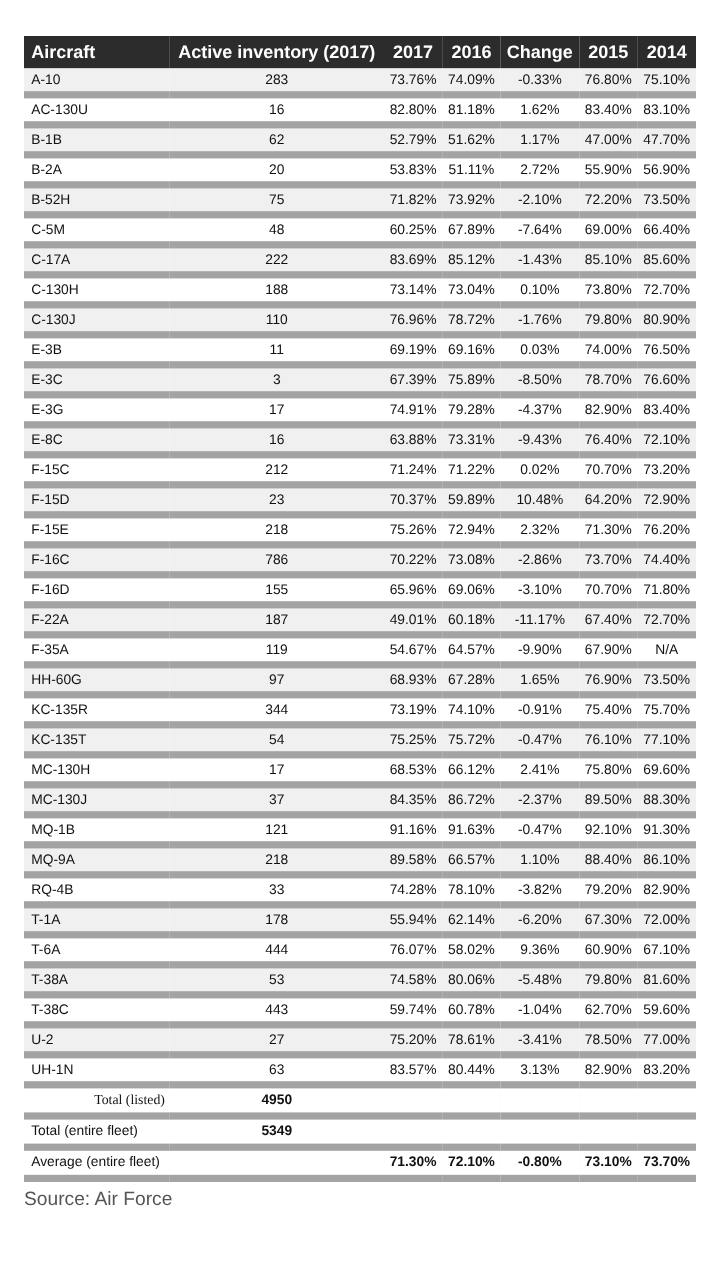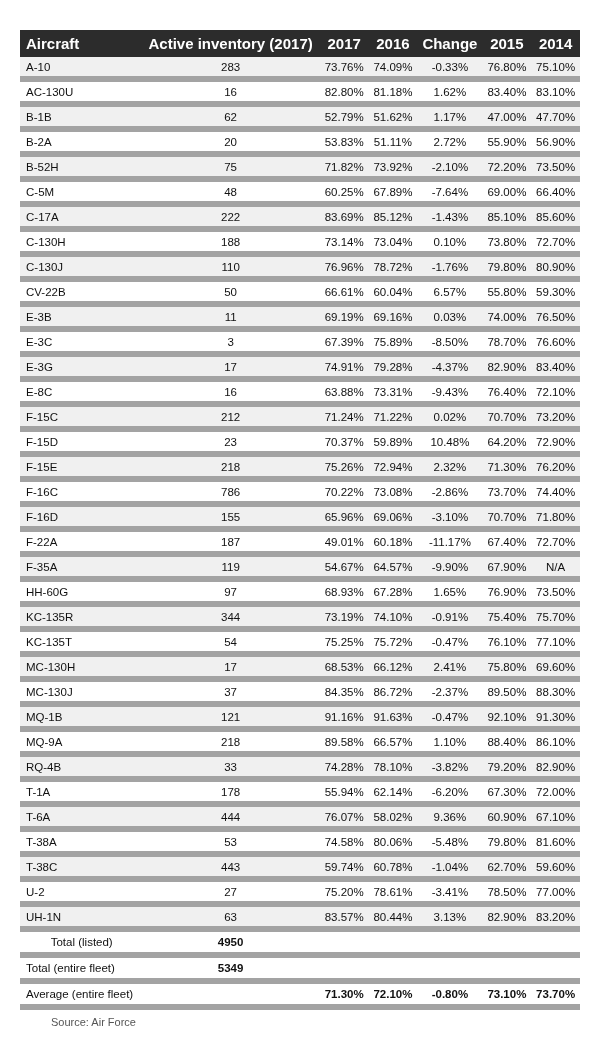--- a/index.html
+++ b/index.html
@@ -79,24 +79,23 @@
     .average-row td {
       font-weight: 700;
       background: #ffffff !important;
       border-top: 2px solid #aaa;
       padding: 4px 4px;
     }
     .average-row td:first-child {
       padding-left: 6px;
     }
     .source-text {
-      font-size: 11px;
+      font-size: 16px;
       color: #555;
       margin-top: 6px;
-      margin-left: 31px;
     }
   </style>
 </head>
 <body>
 
 <h1 class="main-title"></h1>
 <p class="intro-text"></p>
 
 <table>
   <thead>
@@ -187,29 +186,20 @@
       <tr>
         <td>C-130J</td>
         <td>110</td>
         <td>76.96%</td>
         <td>78.72%</td>
         <td>-1.76%</td>
         <td>79.80%</td>
         <td>80.90%</td>
       </tr>
       <tr>
-        <td>CV-22B</td>
-        <td>50</td>
-        <td>66.61%</td>
-        <td>60.04%</td>
-        <td>6.57%</td>
-        <td>55.80%</td>
-        <td>59.30%</td>
-      </tr>
-      <tr>
         <td>E-3B</td>
         <td>11</td>
         <td>69.19%</td>
         <td>69.16%</td>
         <td>0.03%</td>
         <td>74.00%</td>
         <td>76.50%</td>
       </tr>
       <tr>
         <td>E-3C</td>
@@ -421,21 +411,21 @@
       <tr>
         <td>UH-1N</td>
         <td>63</td>
         <td>83.57%</td>
         <td>80.44%</td>
         <td>3.13%</td>
         <td>82.90%</td>
         <td>83.20%</td>
       </tr>
       <tr class="total-row">
-        <td style="text-align: center;">Total (listed)</td>
+        <td style="text-align: right; font-family: Liberation Serif, serif;">Total (listed)</td>
         <td>4950</td>
         <td></td>
         <td></td>
         <td></td>
         <td></td>
         <td></td>
       </tr>
       <tr class="total-row">
         <td style="text-align: left;">Total (entire fleet)</td>
         <td>5349</td>

